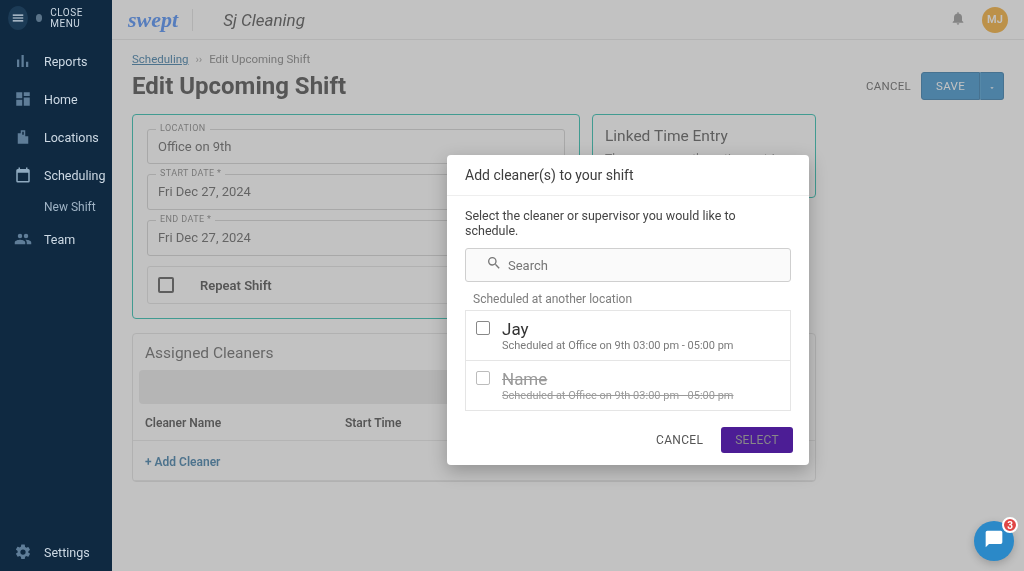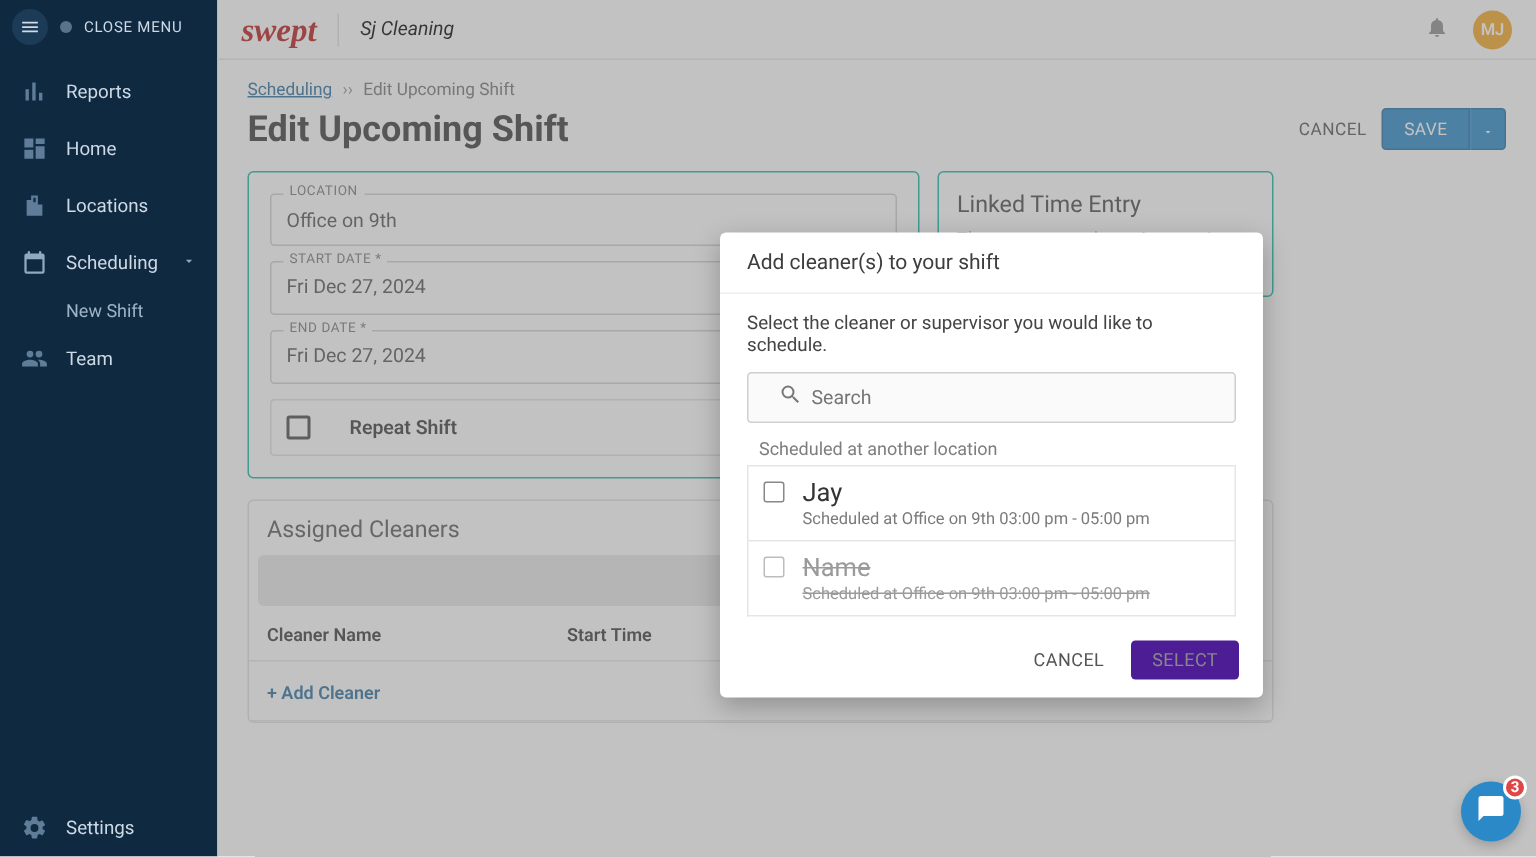--- a/index.html
+++ b/index.html
@@ -1,43 +1,43 @@
 <!DOCTYPE html>
 <html><head>
 <meta charset="utf-8">
 <style>
   * { box-sizing: border-box; margin: 0; padding: 0; font-family: -apple-system, BlinkMacSystemFont, "Segoe UI", Roboto, Arial, sans-serif; }
   html, body { width: 1024px; height: 571px; overflow: hidden; background: #ffffff; }
   .app { display: flex; width: 100%; height: 100%; position: relative; }
 
   
-  .sidebar { width: 145px; background: #0f2941; color: #b7c6d4; display: flex; flex-direction: column; font-size: 12px; }
+  .sidebar { width: 112px; background: #0f2941; color: #b7c6d4; display: flex; flex-direction: column; font-size: 12px; }
   .close-row { display: flex; align-items: center; gap: 8px; padding: 6px 8px; }
   .hamburger { width: 24px; height: 24px; display:flex; align-items:center; justify-content:center; border-radius: 50%; background: #1c3b56; }
   .hamburger svg { width: 14px; height: 14px; fill:#d0dbe6; }
   .status-dot { width:8px; height:8px; border-radius:50%; background:#5a7389; }
   .close-text { font-size: 10px; letter-spacing: .5px; color:#cdd9e4; }
 
   .nav { display:flex; flex-direction:column; padding-top:6px; flex:1; }
   .nav-item { display:flex; align-items:center; gap:12px; padding:10px 14px; color:#c0ccd8; cursor:pointer; }
   .nav-item .icon { width:18px; height:18px; display:flex; align-items:center; justify-content:center; }
   .nav-item svg { width:18px; height:18px; fill:#5f7d98; }
   .nav-item.active svg { fill:#8faac0; }
   .nav-item .lbl { font-size:12.5px; color:#cdd9e4; }
   .nav-sub { padding:6px 14px 6px 44px; color:#9fb3c5; font-size:12px; cursor:pointer; }
   .nav-chevron { margin-left:auto; }
   .nav-chevron svg { width:10px; height:10px; fill:#9fb3c5; }
   .nav-bottom { margin-top:auto; }
 
   
   .main { flex:1; background:#ffffff; position:relative; }
   .topbar { height:40px; border-bottom:1px solid #e5e5e5; display:flex; align-items:center; padding:0 16px; gap:14px; }
-  .brand { font-family: Georgia, "Times New Roman", serif; font-style:italic; font-weight:700; color:#b91c1c; font-size:22px; }
+  .brand { font-family: Georgia, "Times New Roman", serif; font-style:italic; font-weight:700; color:#3b82f6; font-size:22px; }
   .divider { width:1px; height:22px; background:#e0e0e0; }
-  .subbrand { font-style:italic; color:#000000; font-size:13px; }
+  .subbrand { font-style:italic; color:#404040; font-size:17px;margin-left:16px; }
   .topbar-right { margin-left:auto; display:flex; align-items:center; gap:16px; }
   .bell svg { width:16px; height:16px; fill:#8e8e8e; }
   .avatar { width:26px; height:26px; border-radius:50%; background:#f5a623; color:#fff; font-size:11px; font-weight:600; display:flex; align-items:center; justify-content:center; }
 
   .content { padding: 12px 20px; }
   .crumbs { font-size:11.5px; color:#777; margin-bottom:6px; }
   .crumbs .link { color:#2b6f9e; text-decoration:underline; }
   .crumbs .sep { color:#999; margin:0 4px; }
   .page-row { display:flex; align-items:center; margin-bottom:14px; }
   .page-title { font-size:24px; font-weight:700; color:#3b3b3b; }

